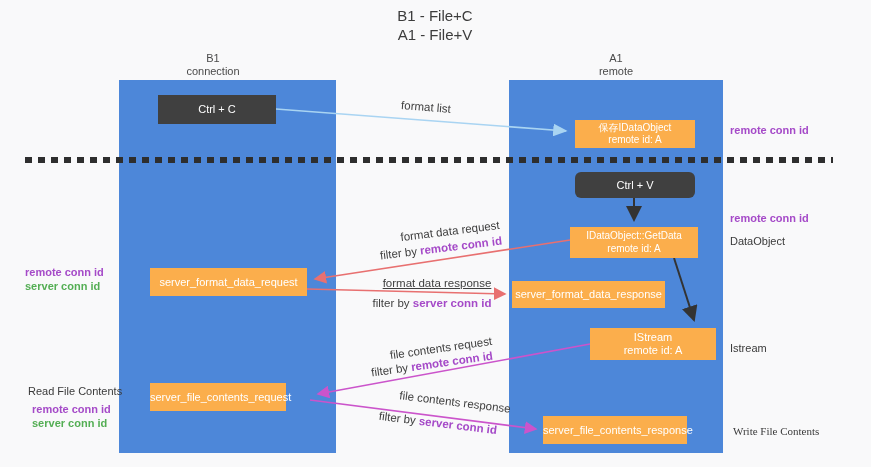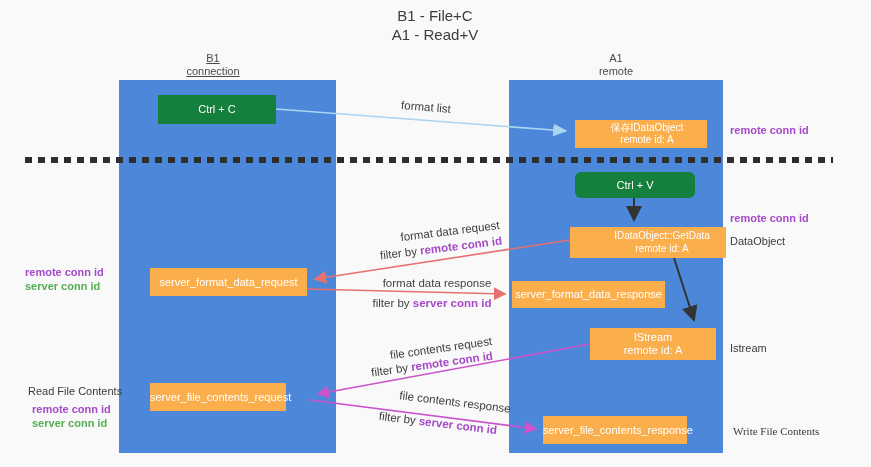--- a/index.html
+++ b/index.html
@@ -22,21 +22,21 @@
   .col{
     position:absolute;background:#4d87d9;
   }
 
   .node{
     position:absolute;color:#ffffff;text-align:center;
     display:flex;flex-direction:column;justify-content:center;
     font-size:11px;line-height:13px;
   }
   .orange{background:#fbae4c;}
-  .green{background:#15803d;}
+  .green{background:#404040;}
   .small{font-size:10px;line-height:12.5px;}
 
   .dashline{
     position:absolute;left:25px;top:157px;width:808px;height:6px;
     background:repeating-linear-gradient(90deg,#2e2e2e 0 7px,transparent 7px 13px);
   }
 
   .slabel{position:absolute;font-size:11px;line-height:14px;white-space:nowrap;}
   .purple{color:#a54ac8;font-weight:bold;}
   .greent{color:#54ae54;font-weight:bold;}
@@ -50,24 +50,24 @@
 
   svg.overlay{position:absolute;left:0;top:0;pointer-events:none;}
 </style>
 </head>
 <body>
 
 <div class="stage">
 
   <div class="title">
     <div>B1 - File+C</div>
-    <div>A1 - Read+V</div>
+    <div>A1 - File+V</div>
   </div>
 
-  <div class="col-header" style="left:158px;top:52px;text-decoration:underline;">
+  <div class="col-header" style="left:158px;top:52px;">
     <div>B1</div>
     <div>connection</div>
   </div>
   <div class="col-header" style="left:561px;top:52px;">
     <div>A1</div>
     <div>remote</div>
   </div>
 
   <div class="col" style="left:119px;top:80px;width:217px;height:373px;"></div>
   <div class="col" style="left:509px;top:80px;width:214px;height:373px;"></div>
@@ -95,30 +95,30 @@
     <line x1="570" y1="240" x2="315" y2="279" stroke="#e87070" stroke-width="1.6" marker-end="url(#ah-red)"></line>
     <line x1="307" y1="289" x2="505" y2="294" stroke="#e87070" stroke-width="1.6" marker-end="url(#ah-red)"></line>
     <line x1="590" y1="344" x2="318" y2="394" stroke="#cb54cb" stroke-width="1.6" marker-end="url(#ah-magenta)"></line>
     <line x1="310" y1="400" x2="536" y2="429" stroke="#cb54cb" stroke-width="1.6" marker-end="url(#ah-magenta)"></line>
   </svg>
 
   <div class="node green" style="left:158px;top:95px;width:118px;height:29px;">
     <span>Ctrl + C</span>
   </div>
 
-  <div class="node orange small" style="left:575px;top:120px;width:120px;height:28px;padding-left:12px;">
+  <div class="node orange small" style="left:575px;top:120px;width:120px;height:28px;">
     <span>保存IDataObject</span>
     <span>remote id: A</span>
   </div>
 
   <div class="node green" style="left:575px;top:172px;width:120px;height:26px;border-radius:6px;">
     <span>Ctrl + V</span>
   </div>
 
-  <div class="node orange small" style="left:570px;top:227px;width:128px;height:31px;padding-left:28px;">
+  <div class="node orange small" style="left:570px;top:227px;width:128px;height:31px;">
     <span>IDataObject::GetData</span>
     <span>remote id: A</span>
   </div>
 
   <div class="node orange" style="left:512px;top:281px;width:153px;height:27px;">
     <span>server_format_data_response</span>
   </div>
 
   <div class="node orange" style="left:150px;top:268px;width:157px;height:28px;">
     <span>server_format_data_request</span>
@@ -153,21 +153,21 @@
     <div class="greent">server conn id</div>
   </div>
 
   <div class="elabel" style="left:426px;top:107px;--r:4.5deg;">format list</div>
 
   <div class="elabel" style="left:450px;top:231px;--r:-7deg;">format data request</div>
   <div class="elabel" style="left:441px;top:248px;--r:-7deg;">
     <span>filter by </span><span class="purple">remote conn id</span>
   </div>
 
-  <div class="elabel" style="left:437px;top:283px;--r:0deg;">format data response</div>
+  <div class="elabel" style="left:437px;top:283px;text-decoration:underline;--r:0deg;">format data response</div>
   <div class="elabel" style="left:432px;top:303px;--r:0deg;">
     <span>filter by </span><span class="purple">server conn id</span>
   </div>
 
   <div class="elabel" style="left:441px;top:348px;--r:-8deg;">file contents request</div>
   <div class="elabel" style="left:432px;top:364px;--r:-8deg;">
     <span>filter by </span><span class="purple">remote conn id</span>
   </div>
 
   <div class="elabel" style="left:455px;top:402px;--r:7deg;">file contents response</div>

